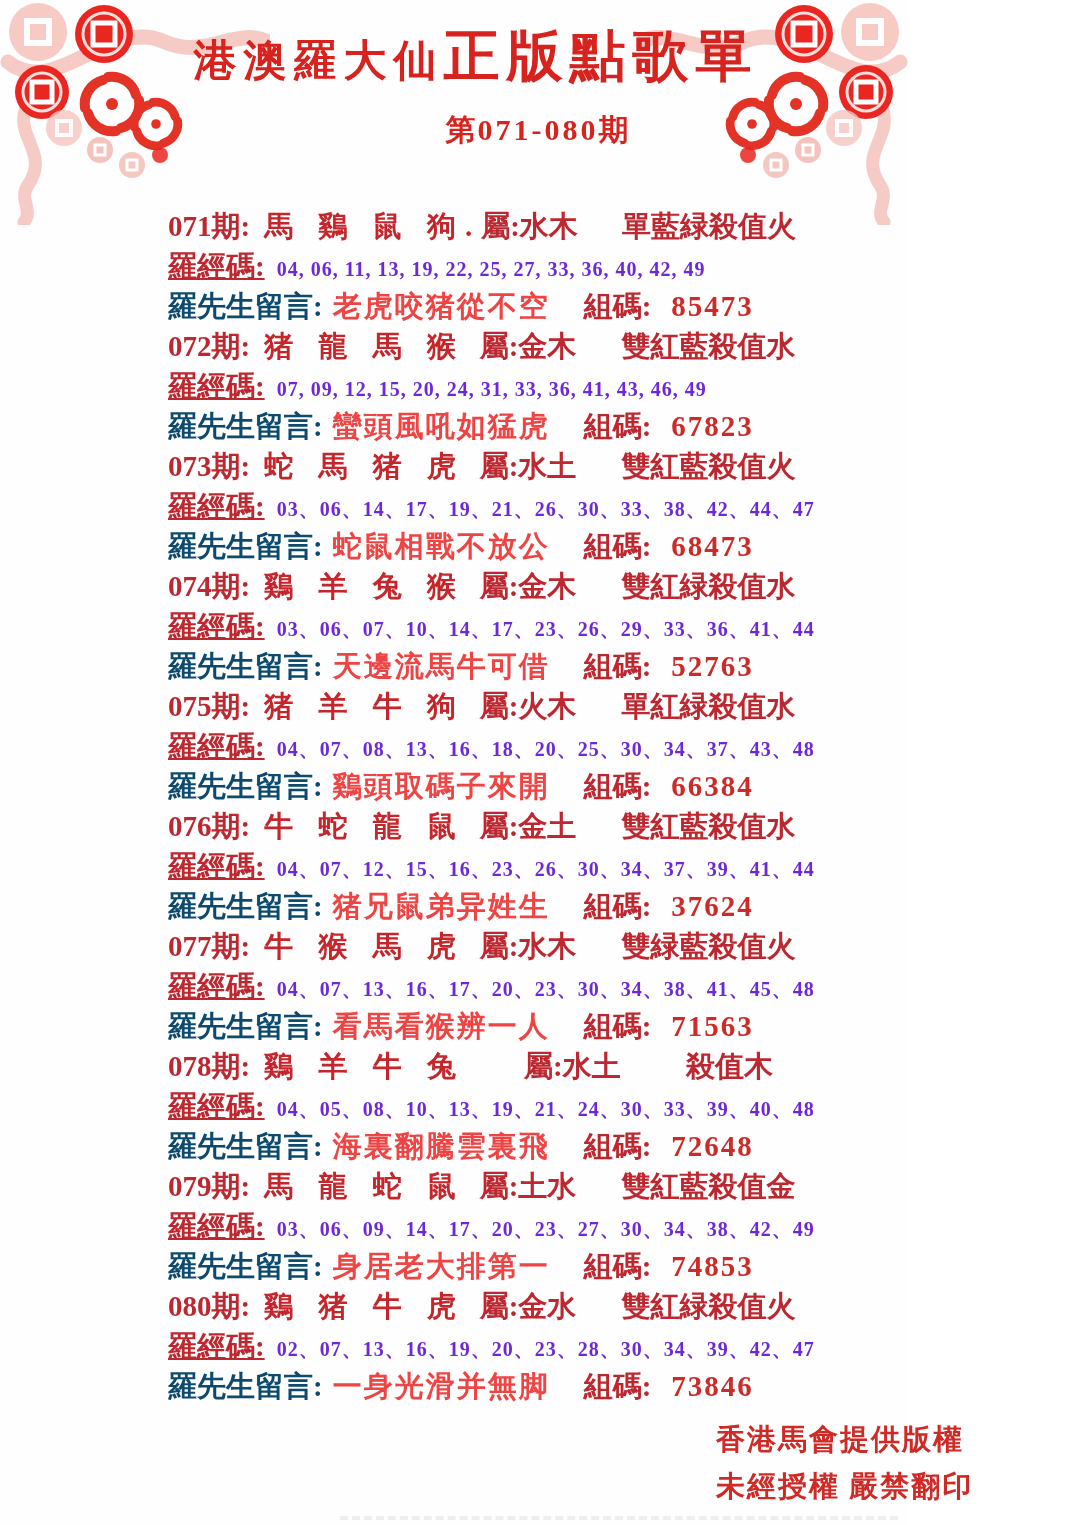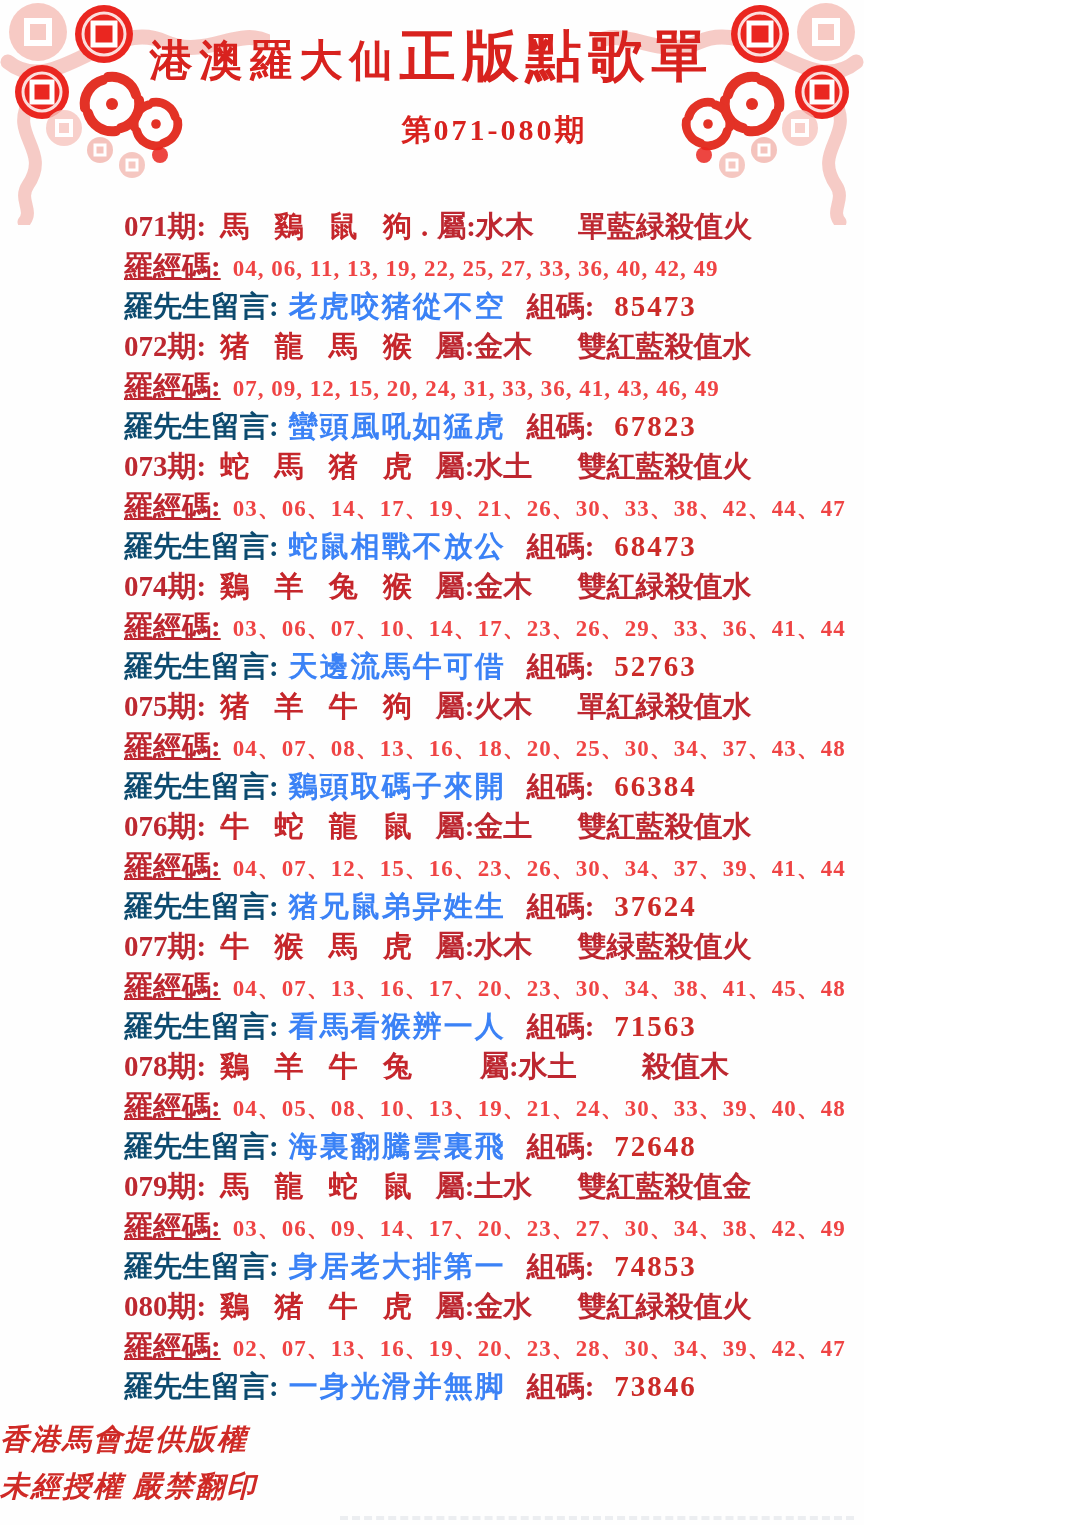--- a/index.html
+++ b/index.html
@@ -8,20 +8,21 @@
     background:#ffffff;
     font-family:"Liberation Serif","DejaVu Serif",serif;
     overflow:hidden;
   }
   .page{
     position:relative;
     width:864px;height:1525px;
     background:#fefefdff;
     background:#fefefe;
     color:#c2282c;
+    padding-left:44px;
   }
   
   .corner{position:absolute;top:0;width:270px;height:225px;pointer-events:none;}
   .corner.left{left:0;}
   .corner.right{right:0;transform:scaleX(-1);}
   
   .header{position:relative;text-align:center;padding-top:24px;z-index:2;}
   .title{
     font-weight:bold;color:#d8221e;
     letter-spacing:7px;line-height:64px;white-space:nowrap;
@@ -38,30 +39,30 @@
   .entries{margin-top:56px;padding:0 112px 0 124px;}
   .entry{height:120px;}
   .line{height:40px;line-height:40px;white-space:nowrap;font-weight:bold;font-size:29px;}
   .head{display:flex;color:#bd2730;}
   .c-pa{width:356px;display:flex;}
   .c-pa .animals{margin-left:14px;letter-spacing:9px;color:#c5262b;text-align:right;}
   .c-belongs{width:162px;}
   .c-colors{flex:1;}
   .c-kill{width:100px;}
   .code .lbl{margin-right:12px;color:#bd2730;text-decoration:underline;}
-  .code .nums{letter-spacing:1px;color:#ef4444;font-size:23px;}
+  .code .nums{letter-spacing:1px;color:#6d28d9;font-size:20px;}
   .msg .lbl{margin-right:10px;color:#0c4a6e;}
-  .msg .msg-text{color:#3b82f6;letter-spacing:2px;margin-top:15px;}
-  .msg .glbl{margin-left:21px;color:#bd2730;}
+  .msg .msg-text{color:#ef4444;letter-spacing:2px;margin-top:15px;}
+  .msg .glbl{margin-left:34px;color:#bd2730;}
   .msg .gnum{margin-left:20px;color:#cc2b28;letter-spacing:2px;}
   
   .footer{
-    margin-top:10px;
+    margin-top:10px;margin-left:672px;
     font-weight:bold;font-size:29px;line-height:47px;
-    color:#cf2a26;letter-spacing:2px;white-space:nowrap;font-style:italic;
+    color:#cf2a26;letter-spacing:2px;white-space:nowrap;
   }
   
   .cutline{
     position:absolute;left:340px;right:10px;bottom:5px;
     border-bottom:4px dashed #eceef1;
   }
 </style>
 </head>
 <body>
 

